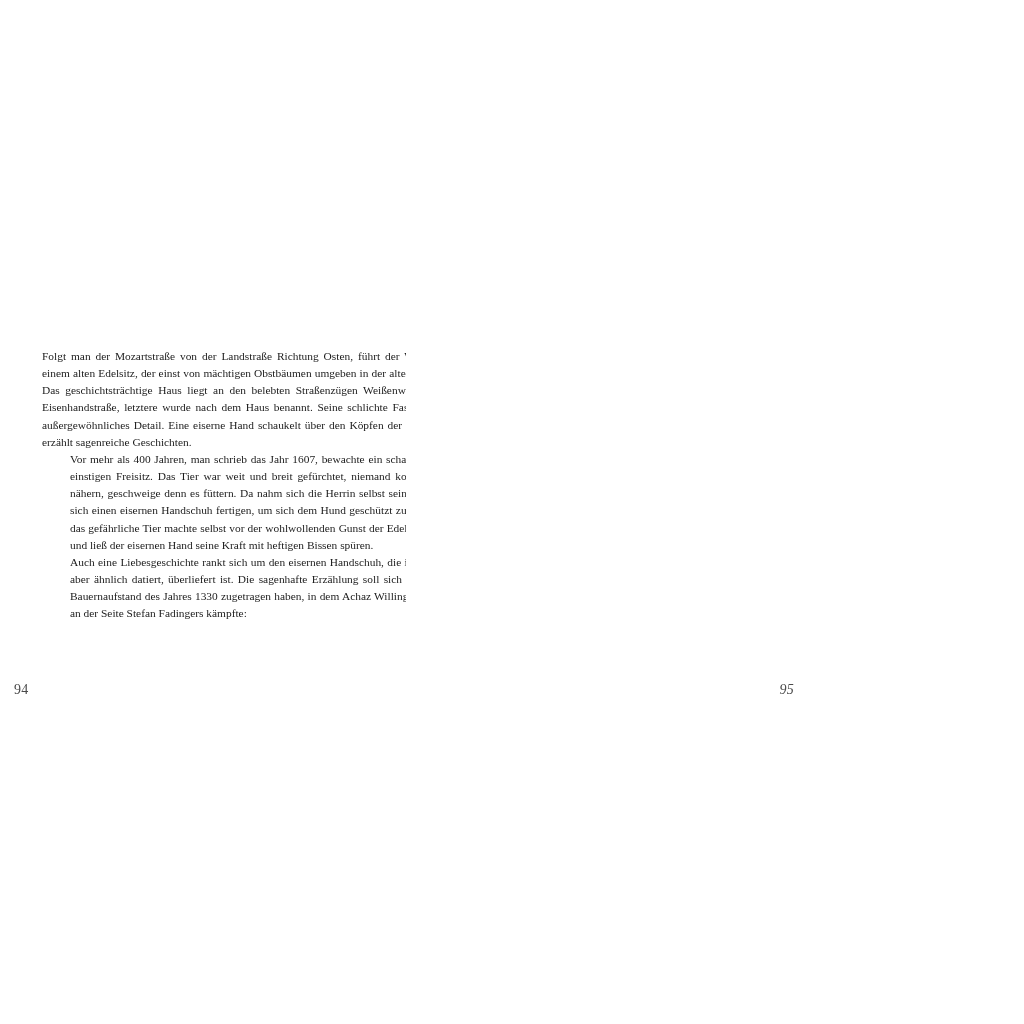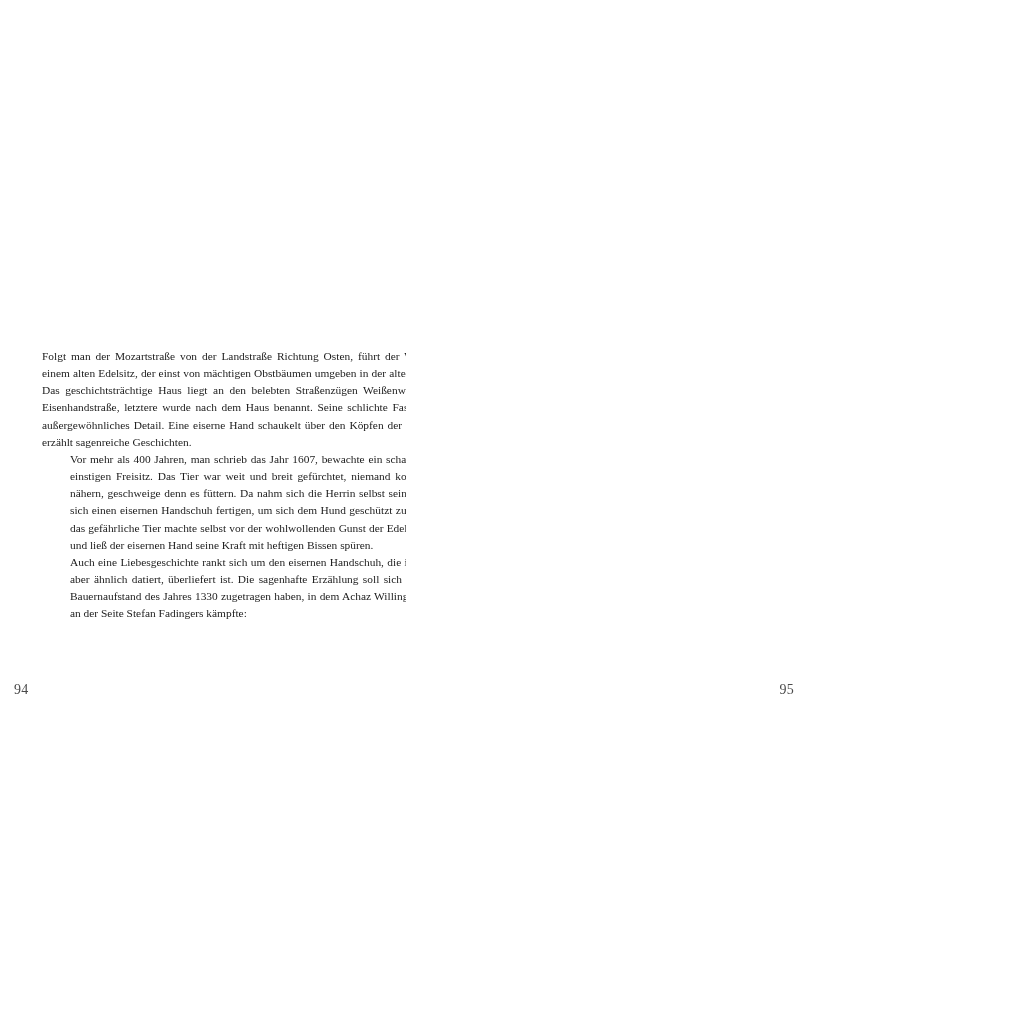--- a/index.html
+++ b/index.html
@@ -28,21 +28,21 @@
 
   .page {
     position: relative;
     width: 512px;
     height: 1024px;
     background: #ffffff;
     box-sizing: border-box;
   }
 
   .page-left  { padding: 0 42px 0 42px; }
-  .page-right { padding: 0 42px 8px 42px; }
+  .page-right { padding: 0 42px 8px 42px; font-style: italic; }
 
   .textblock {
     position: absolute;
     top: 348px;
     font-size: 11.4px;
     line-height: 17.15px;
     text-align: justify;
     text-justify: inter-word;
     hyphens: manual;
     color: #1b1b1b;

